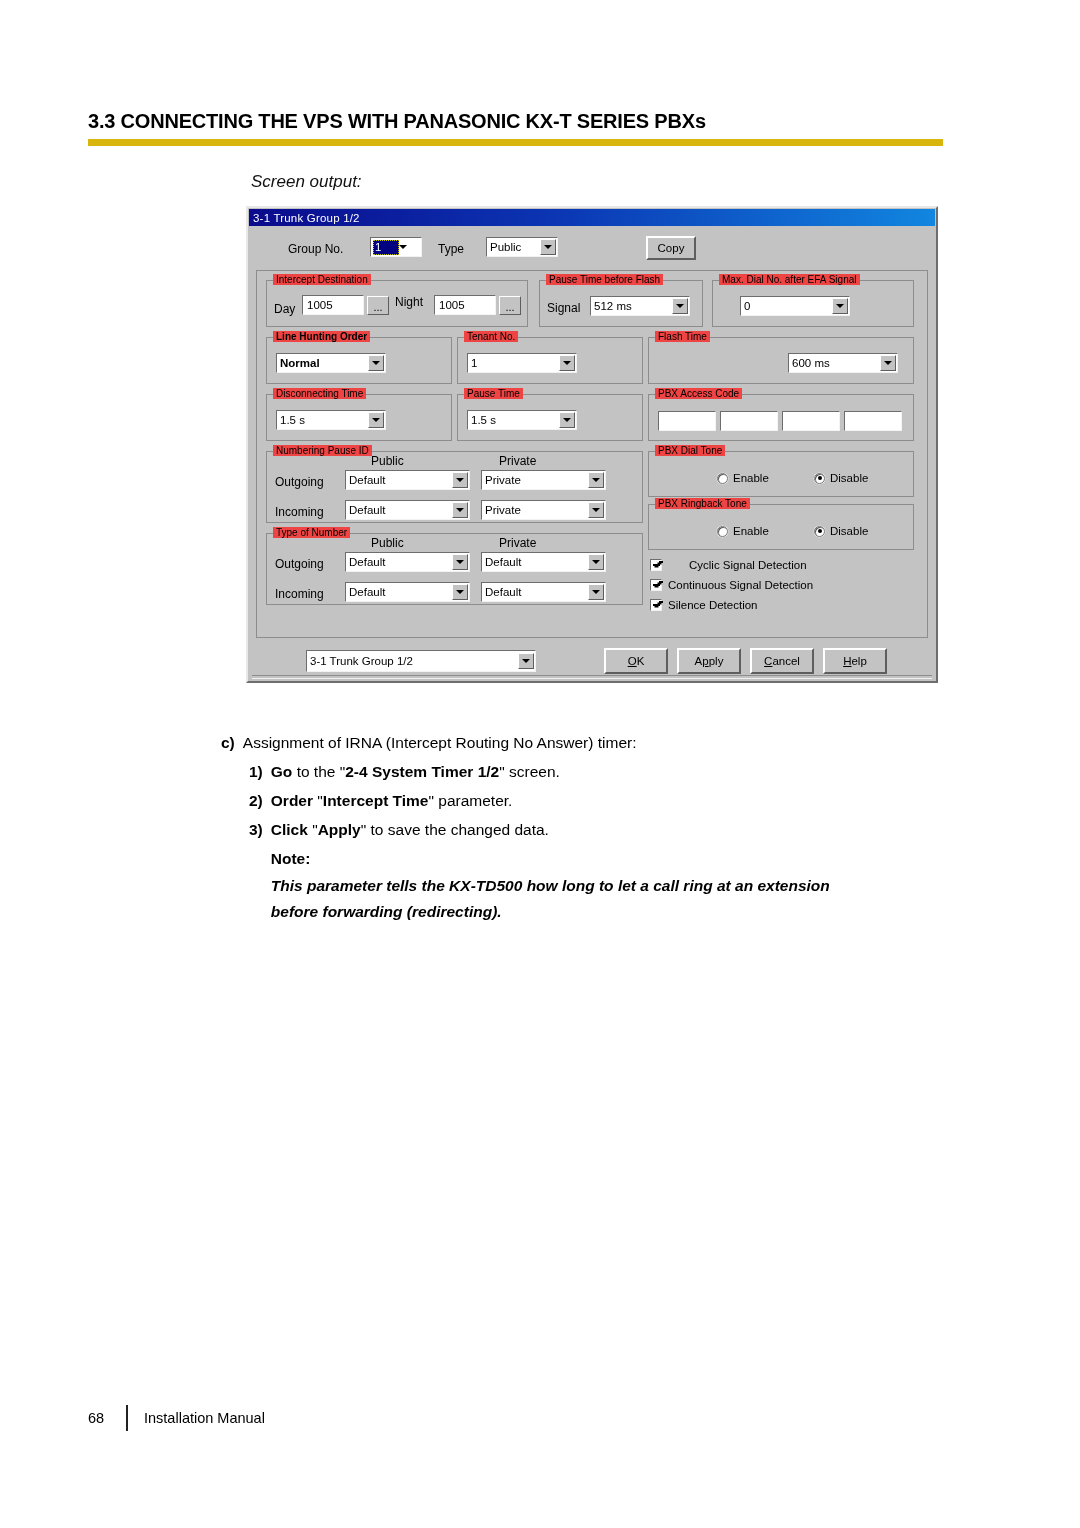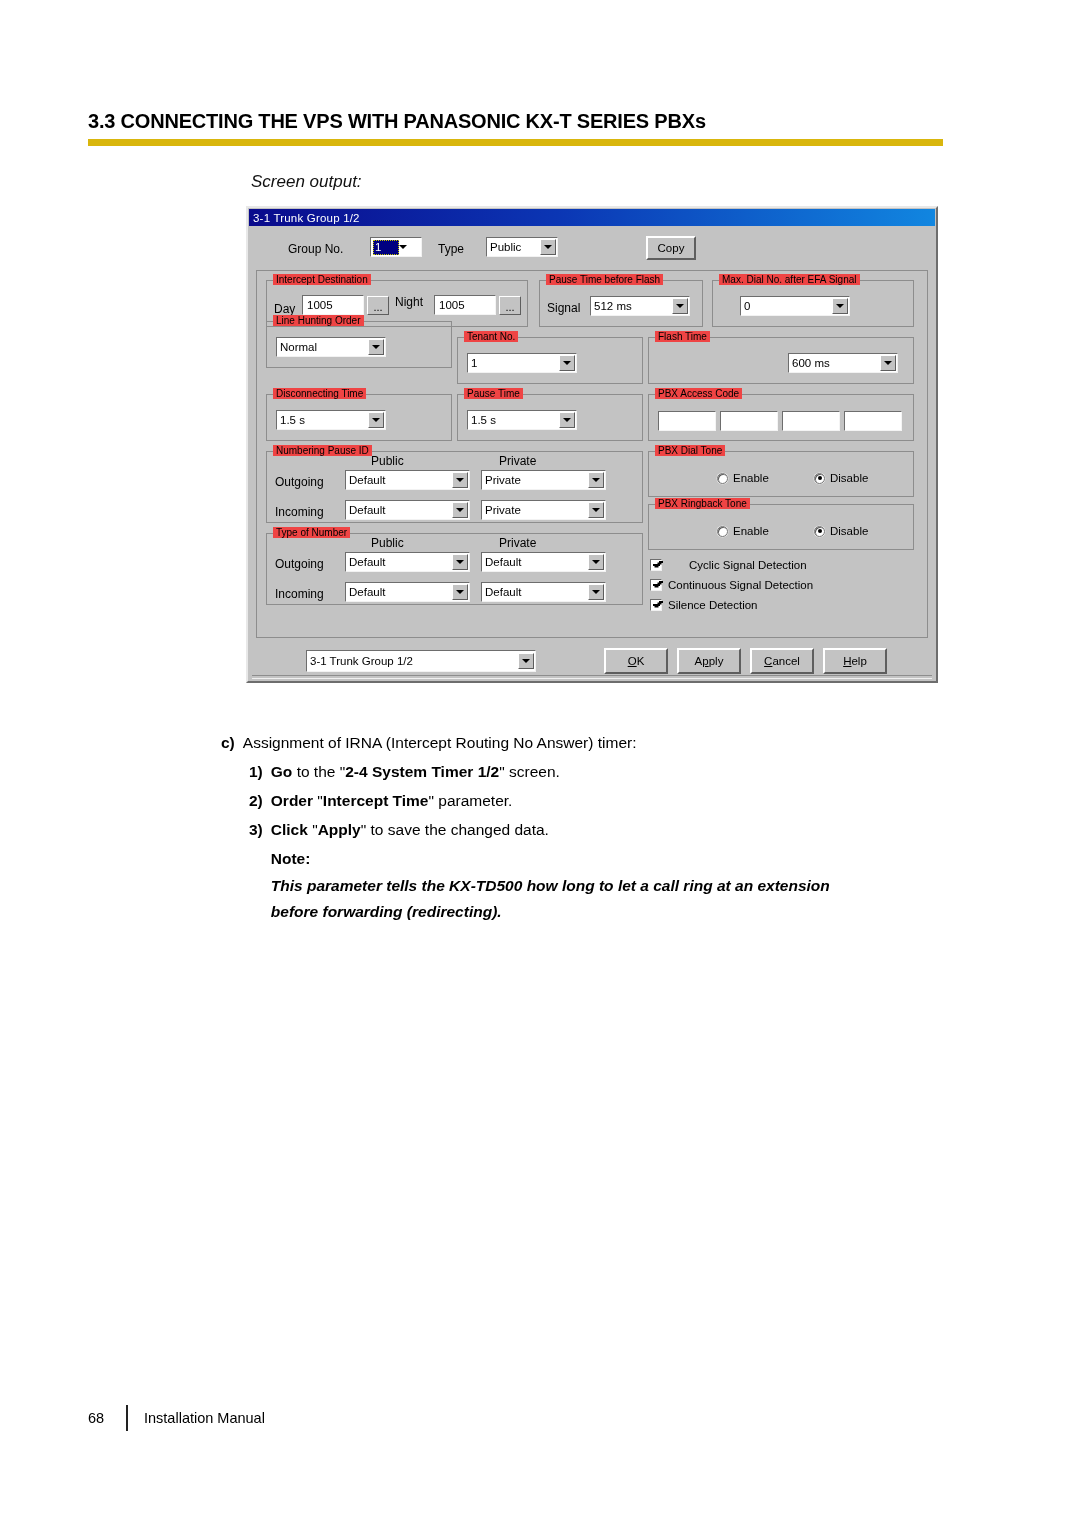--- a/index.html
+++ b/index.html
@@ -406,21 +406,21 @@
       <div class="group" style="left:455px; top:9px; width:202px; height:47px;">
         <span class="glabel">Max. Dial No. after EFA Signal</span>
         <div class="combo" style="left:27px; top:15px; width:110px;">
           <span class="val">0</span>
           <span class="arrow">
               <i></i>
             </span>
         </div>
       </div>
 
-      <div class="group" style="left:9px; top:50px; width:186px; height:47px;">
+      <div class="group" style="left:9px; top:66px; width:186px; height:47px;font-weight:bold;">
         <span class="glabel">Line Hunting Order</span>
         <div class="combo" style="left:9px; top:15px; width:110px;">
           <span class="val">Normal</span>
           <span class="arrow">
               <i></i>
             </span>
         </div>
       </div>
 
       <div class="group" style="left:200px; top:66px; width:186px; height:47px;">

